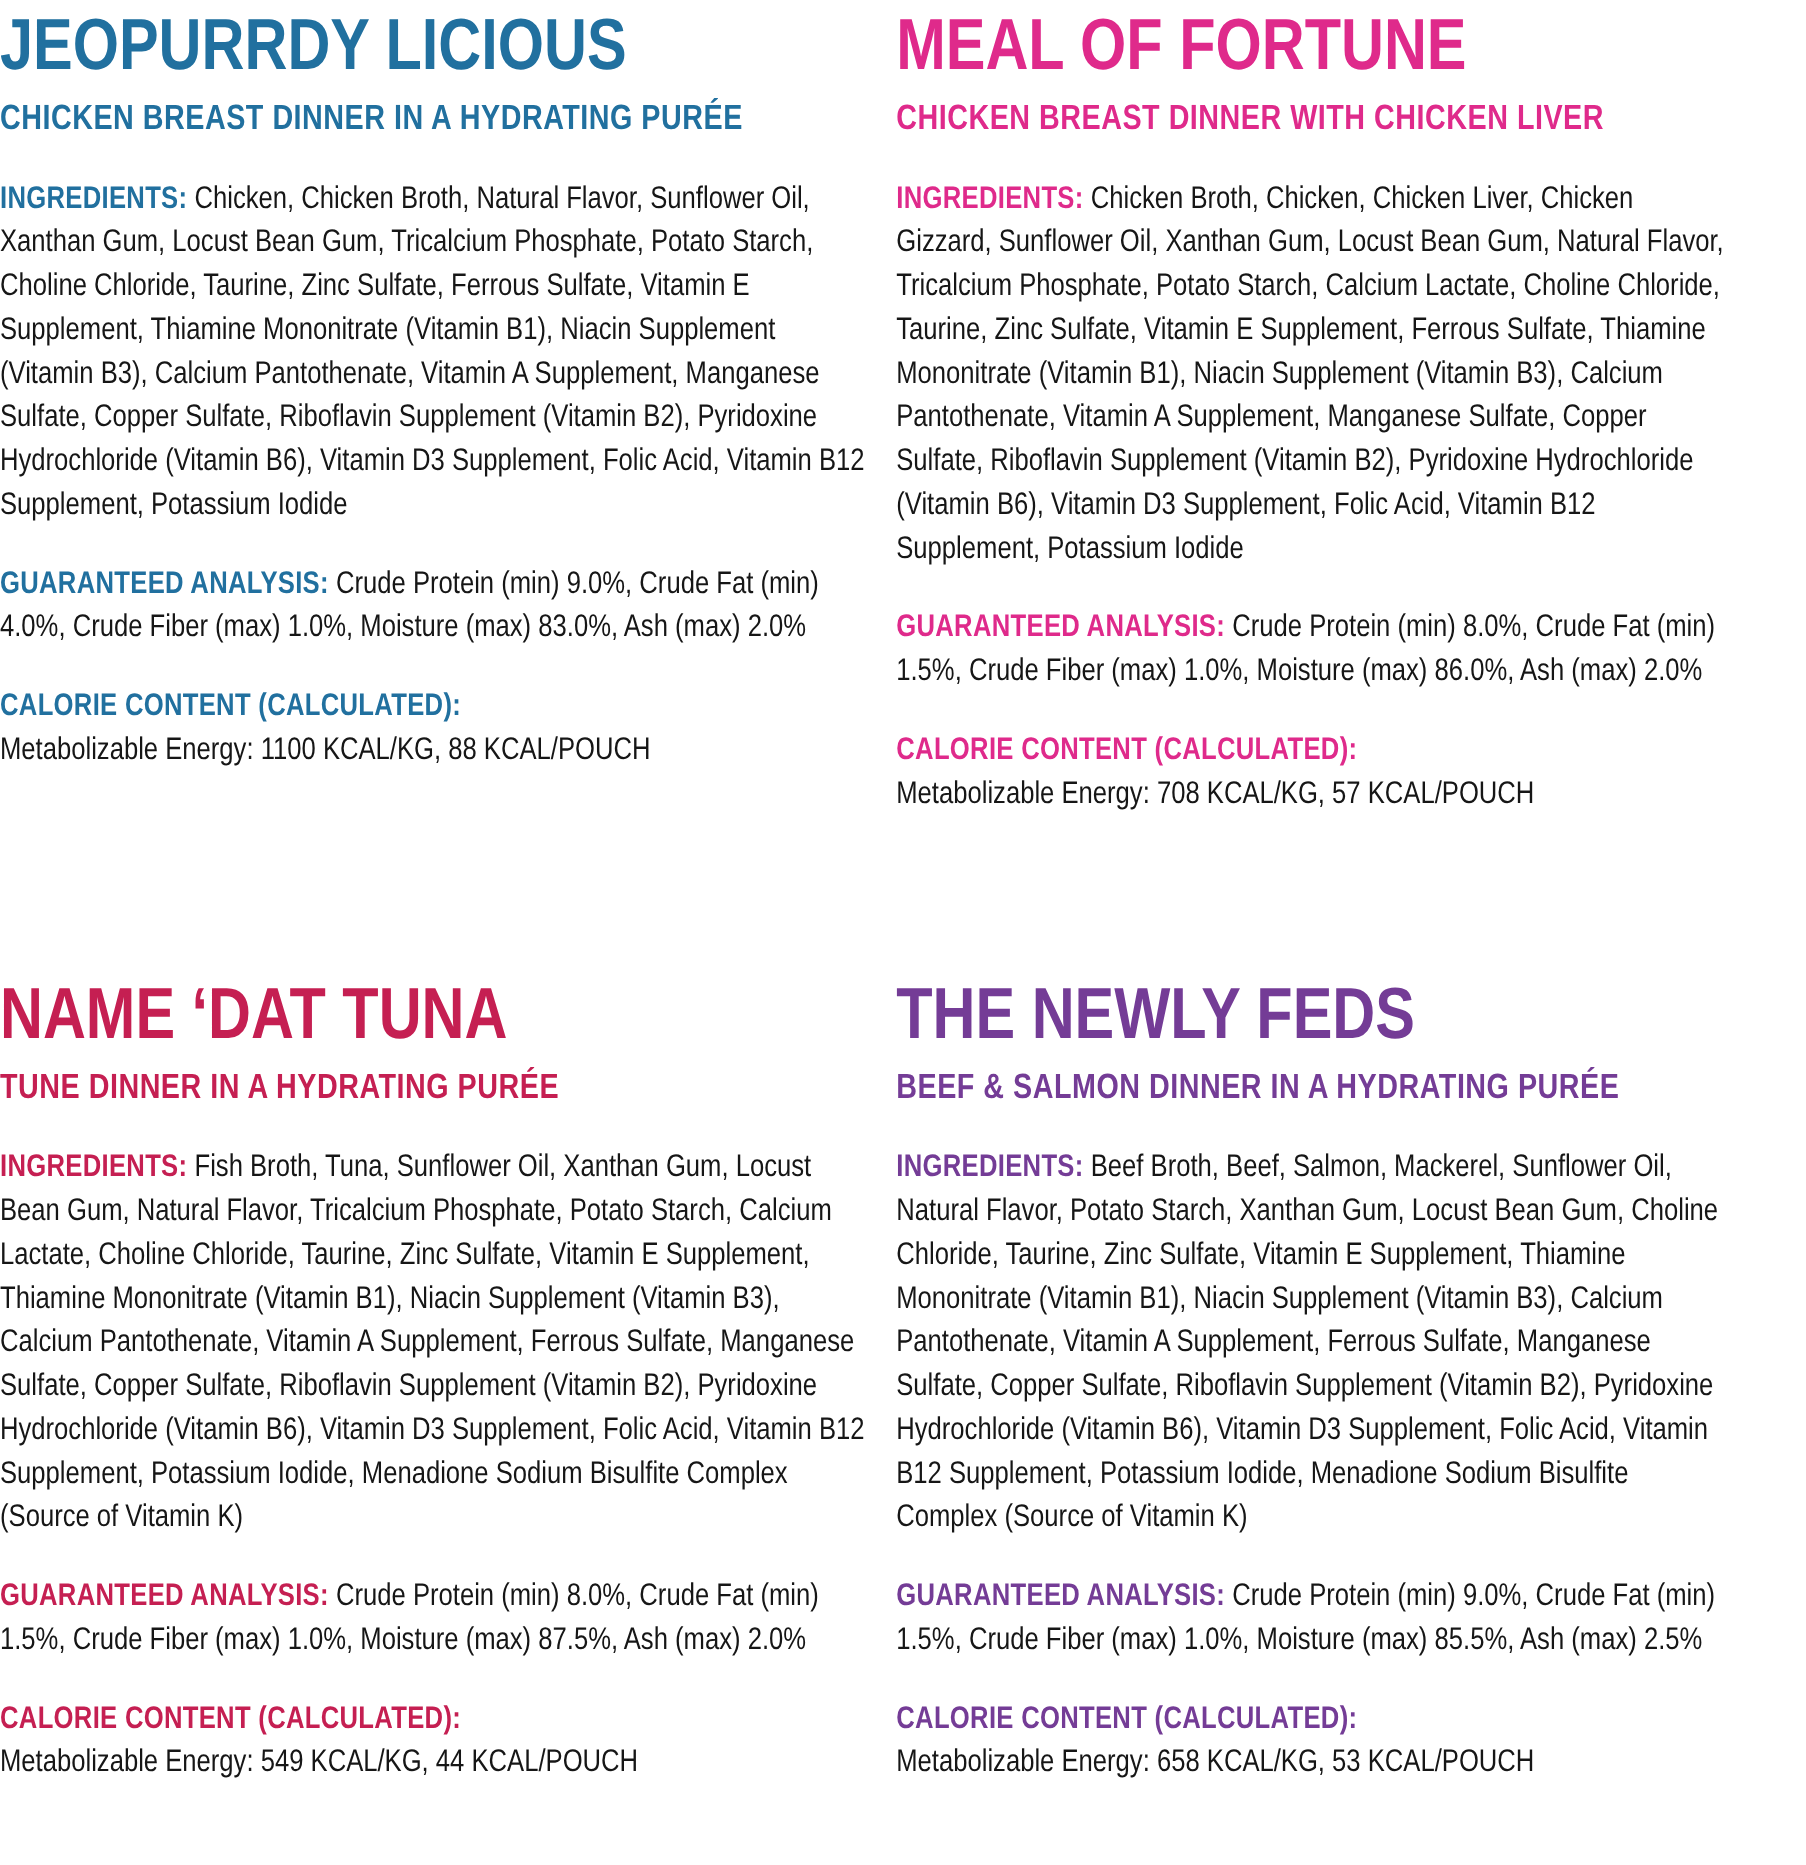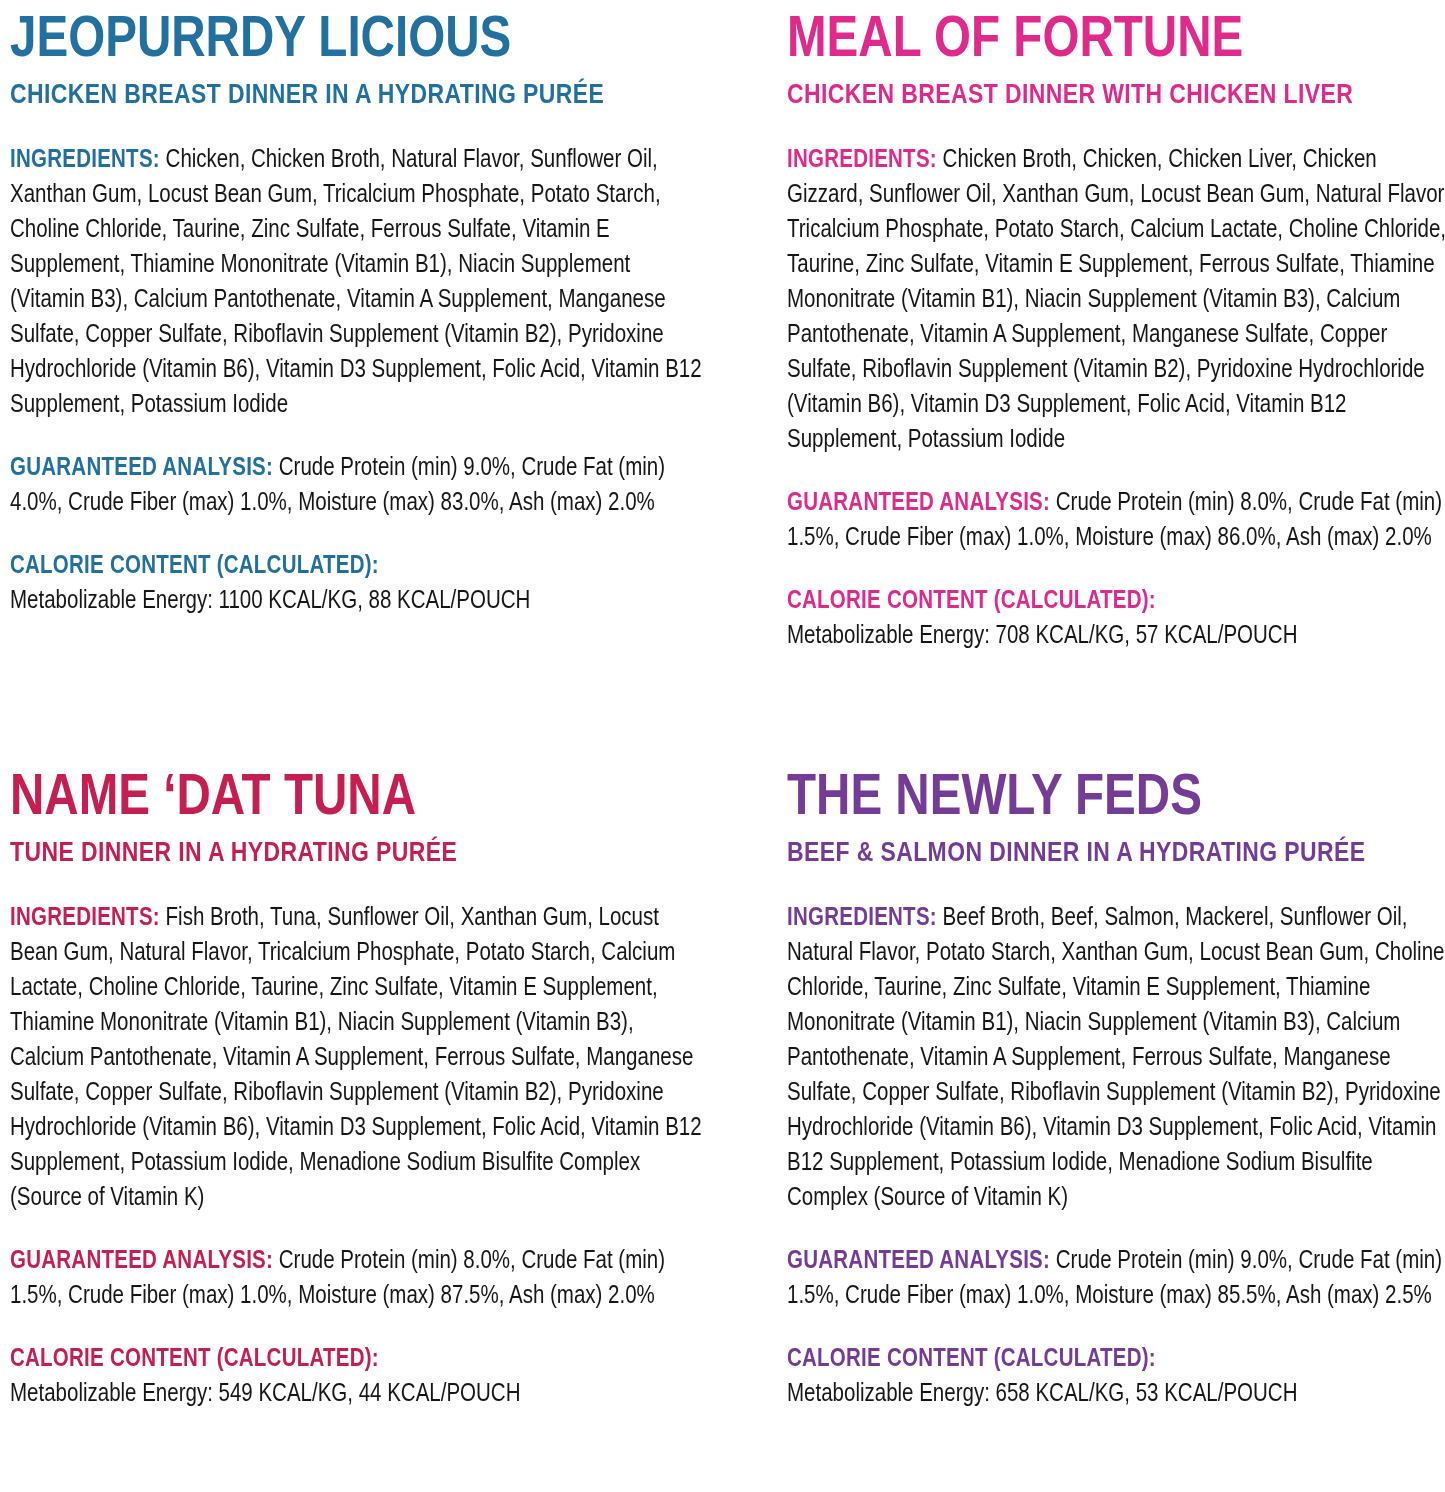--- a/index.html
+++ b/index.html
@@ -13,22 +13,23 @@
     overflow: hidden;
     font-family: "Liberation Sans", sans-serif;
     color: #161616;
     -webkit-font-smoothing: antialiased;
   }
   .sheet {
     display: grid;
     grid-template-columns: 700px 662px;
     grid-template-rows: minmax(758px, auto) auto;
     column-gap: 77px;
-    padding: 8px 0 0 10px;
+    padding: 8px 0 0 0;
     box-sizing: border-box;
+    gap: 17px;
   }
   .card { overflow: visible; }
   
   .cond {
     width: 122%;
     transform: scaleX(0.82);
     transform-origin: 0 0;
   }
   .title {
     font-size: 58px;

